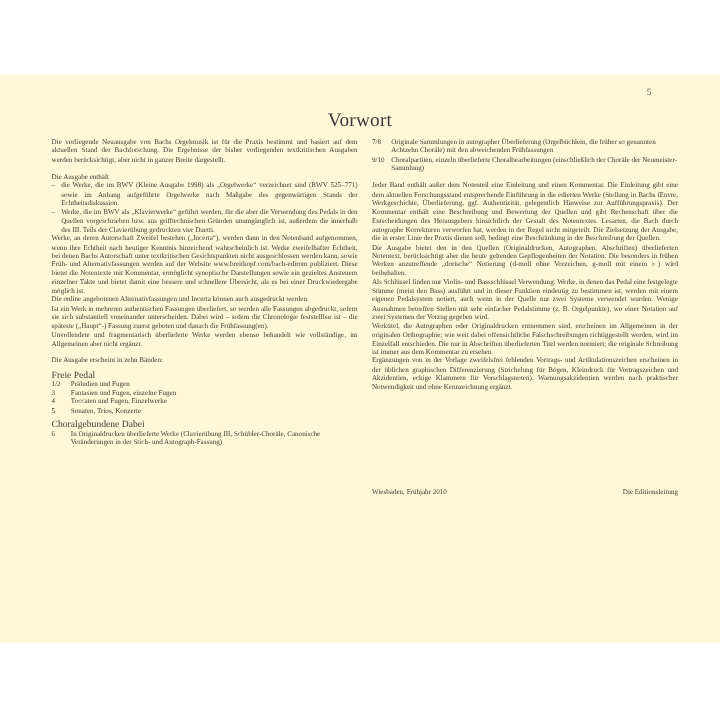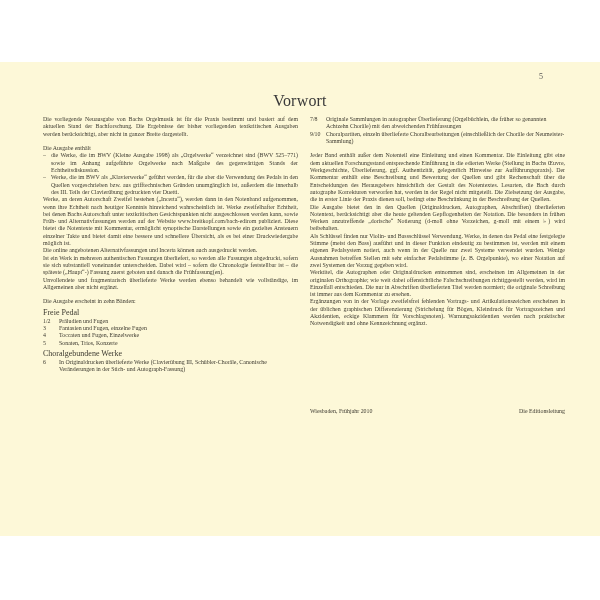--- a/index.html
+++ b/index.html
@@ -57,21 +57,21 @@
       <span class="vol-text">Fantasien und Fugen, einzelne Fugen</span>
     </div>
     <div class="vol">
       <span class="vol-num">4</span>
       <span class="vol-text">Toccaten und Fugen, Einzelwerke</span>
     </div>
     <div class="vol">
       <span class="vol-num">5</span>
       <span class="vol-text">Sonaten, Trios, Konzerte</span>
     </div>
-    <div class="section-head">Choralgebundene Werke</div>
+    <div class="section-head">Choralgebundene Dabei</div>
     <div class="vol">
       <span class="vol-num">6</span>
       <span class="vol-text">In Originaldrucken überlieferte Werke (Clavierübung III, Schübler-Choräle, Canonische Veränderungen in der Stich- und Autograph-Fassung)</span>
     </div>
   </div>
 
   <div class="col right">
     <div class="vol">
       <span class="vol-num">7/8</span>
       <span class="vol-text">Originale Sammlungen in autographer Überlieferung (Orgelbüchlein, die früher so genannten Achtzehn Choräle) mit den abweichenden Frühfassungen</span>

